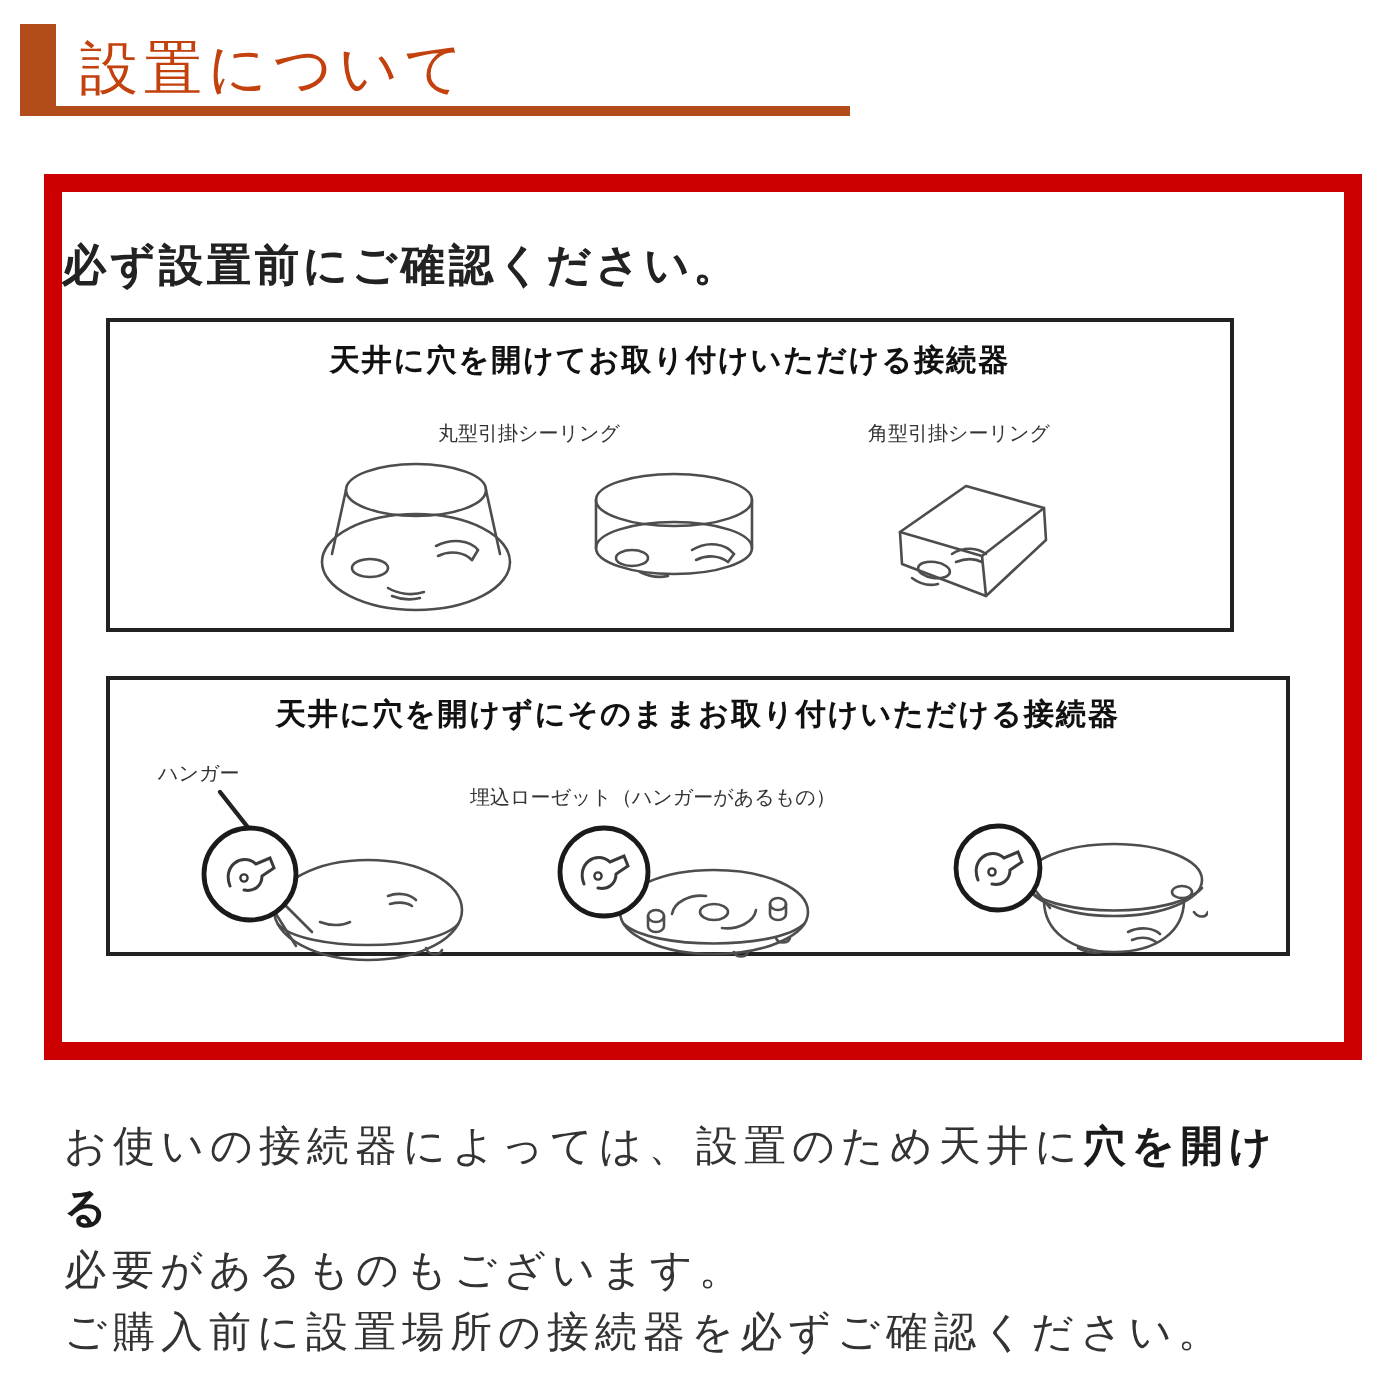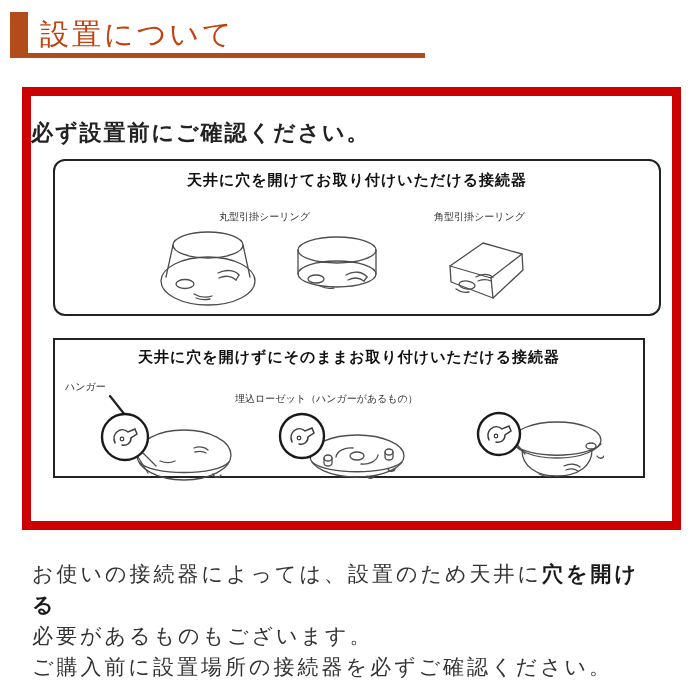--- a/index.html
+++ b/index.html
@@ -14,21 +14,21 @@
   .hdr-block { position:absolute; left:10px; top:12px; width:18px; height:46px; background:#b24d1b; }
   .hdr-title { position:absolute; left:40px; top:15px; font-size:29px; letter-spacing:3px; color:#c2410c; white-space:nowrap; }
   .hdr-line { position:absolute; left:10px; top:53px; width:415px; height:5px; background:#b24d1b; }
 
   
   .notice { position:absolute; left:22px; top:87px; width:659px; height:443px; border:9px solid #cc0000; background:#fff; }
   .notice-title { position:absolute; left:0; right:0; top:22px; text-align:left; font-size:22px; font-weight:bold; letter-spacing:2px; color:#222; }
 
   
   .inner-box { position:absolute; border:2px solid #222; background:#fff; }
-  .box1 { left:22px; top:63px; width:608px; height:157px;border-radius:12px; }
+  .box1 { left:22px; top:63px; width:564px; height:157px; }
   .box2 { left:22px; top:242px; width:592px; height:140px; }
   .inner-heading { position:absolute; left:0; right:0; text-align:center; font-size:15px; font-weight:bold; letter-spacing:1px; color:#111; white-space:nowrap; }
   .box1 .inner-heading { top:10px; }
   .box2 .inner-heading { top:8px; }
   .small-label { position:absolute; font-size:10px; color:#333; white-space:nowrap; }
 
   .fig { position:absolute; }
   .fig svg { display:block; }
   .lineart { stroke:#4d4d4d; fill:none; stroke-width:1.3; stroke-linecap:round; stroke-linejoin:round; }
   .magcircle { stroke:#1a1a1a; fill:#fff; stroke-width:2.4; }
@@ -98,21 +98,21 @@
             <path d="M36,43 c6,-4 13,-3 17,0"></path>
             <path d="M38,47 c5,-2 9,-2 13,0"></path>
             <path d="M16,55 c4,3 9,4 13,3"></path>
           </g>
         </svg>
       </div>
     </div>
 
     <div class="inner-box box2">
       <div class="inner-heading">天井に穴を開けずにそのままお取り付けいただける接続器</div>
-      <div class="small-label" style="left:10px; top:40px;">ハンガー</div>
+      <div class="small-label" style="left:24px; top:40px;">ハンガー</div>
       <div class="small-label" style="left:180px; top:52px;">埋込ローゼット（ハンガーがあるもの）</div>
 
       <div class="fig" style="left:51px; top:54px;">
         <svg width="24" height="24" viewBox="0 0 24 24">
           <path d="M4,2 L19,21" stroke="#222" stroke-width="2.2" fill="none" stroke-linecap="round"></path>
         </svg>
       </div>
 
       <div class="fig" style="left:43px; top:70px;">
         <svg width="137" height="84" viewBox="0 0 137 84">

